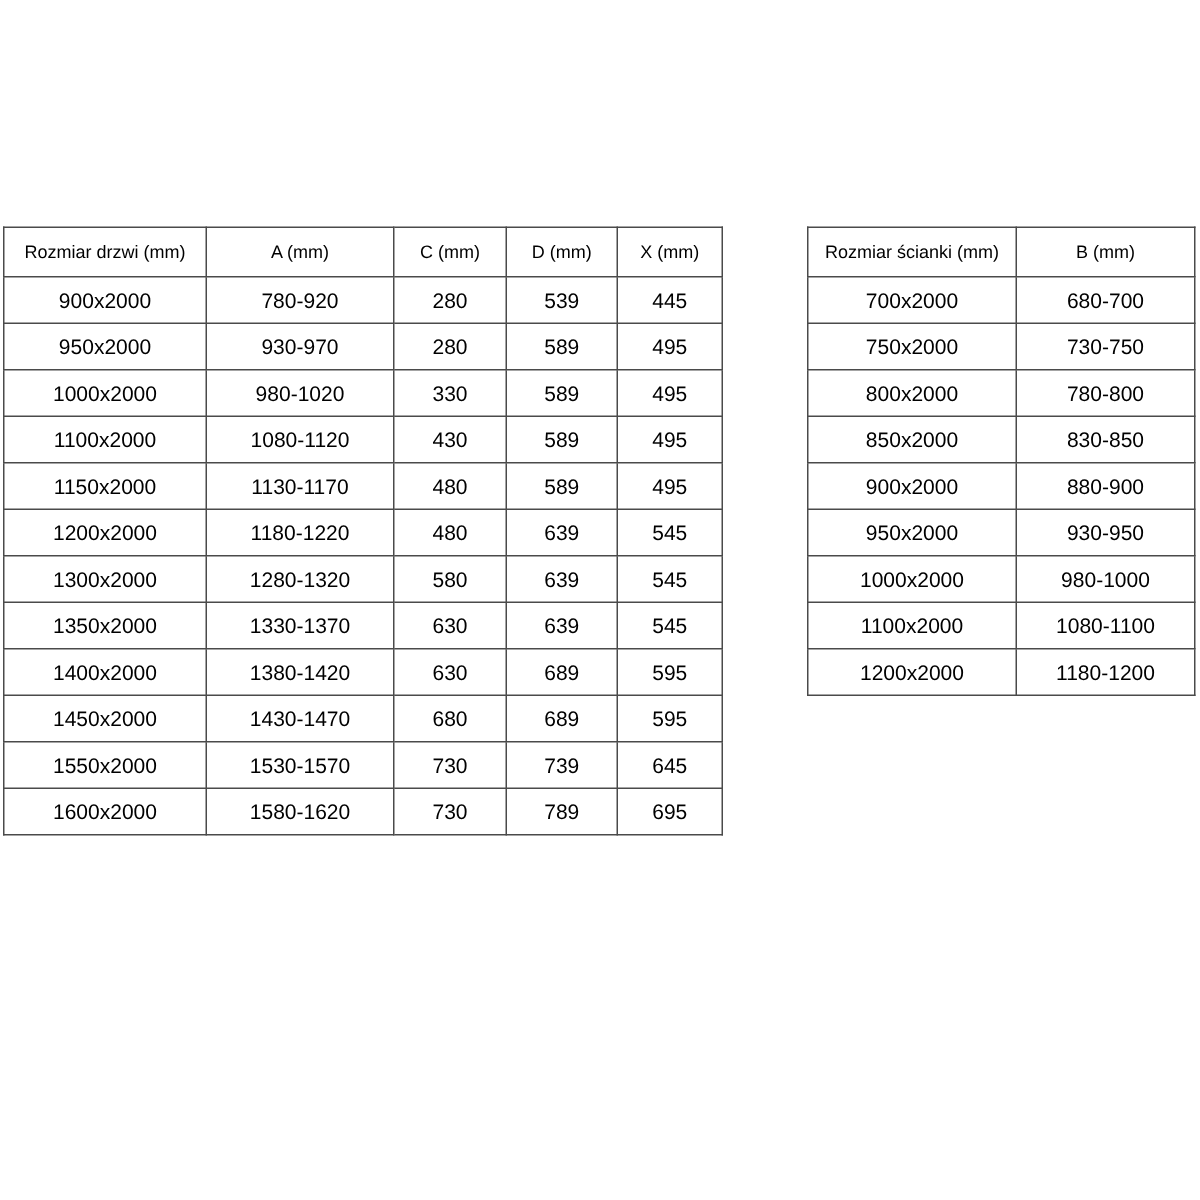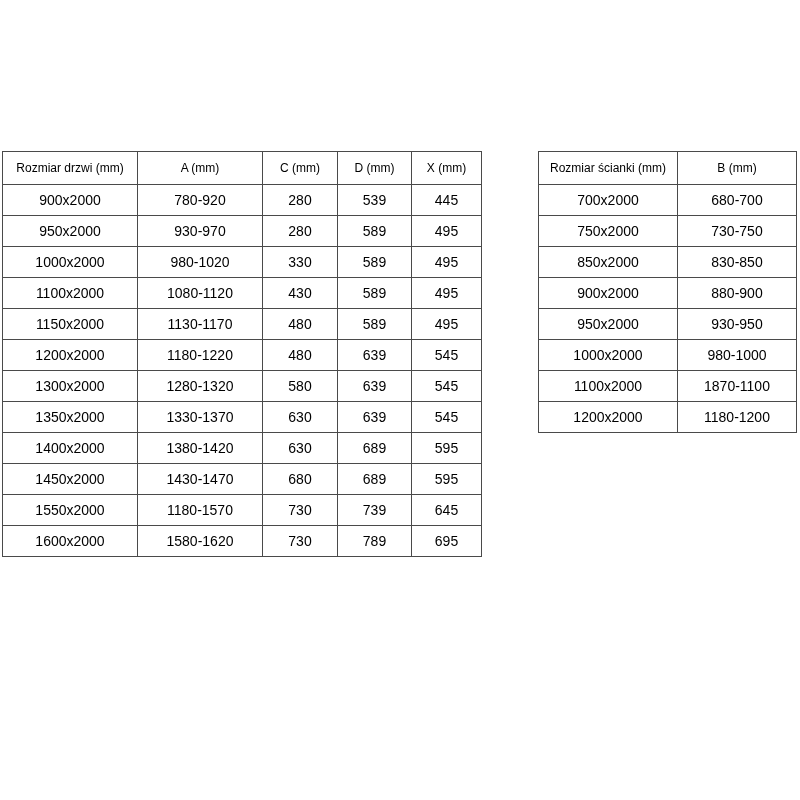--- a/index.html
+++ b/index.html
@@ -143,21 +143,21 @@
         </tr>
         <tr>
           <td>1450x2000</td>
           <td>1430-1470</td>
           <td>680</td>
           <td>689</td>
           <td>595</td>
         </tr>
         <tr>
           <td>1550x2000</td>
-          <td>1180-1570</td>
+          <td>1530-1570</td>
           <td>730</td>
           <td>739</td>
           <td>645</td>
         </tr>
         <tr>
           <td>1600x2000</td>
           <td>1580-1620</td>
           <td>730</td>
           <td>789</td>
           <td>695</td>
@@ -179,38 +179,42 @@
     <tbody>
         <tr>
           <td>700x2000</td>
           <td>680-700</td>
         </tr>
         <tr>
           <td>750x2000</td>
           <td>730-750</td>
         </tr>
         <tr>
+          <td>800x2000</td>
+          <td>780-800</td>
+        </tr>
+        <tr>
           <td>850x2000</td>
           <td>830-850</td>
         </tr>
         <tr>
           <td>900x2000</td>
           <td>880-900</td>
         </tr>
         <tr>
           <td>950x2000</td>
           <td>930-950</td>
         </tr>
         <tr>
           <td>1000x2000</td>
           <td>980-1000</td>
         </tr>
         <tr>
           <td>1100x2000</td>
-          <td>1870-1100</td>
+          <td>1080-1100</td>
         </tr>
         <tr>
           <td>1200x2000</td>
           <td>1180-1200</td>
         </tr>
       </tbody>
   </table>
 
 </div>
 

